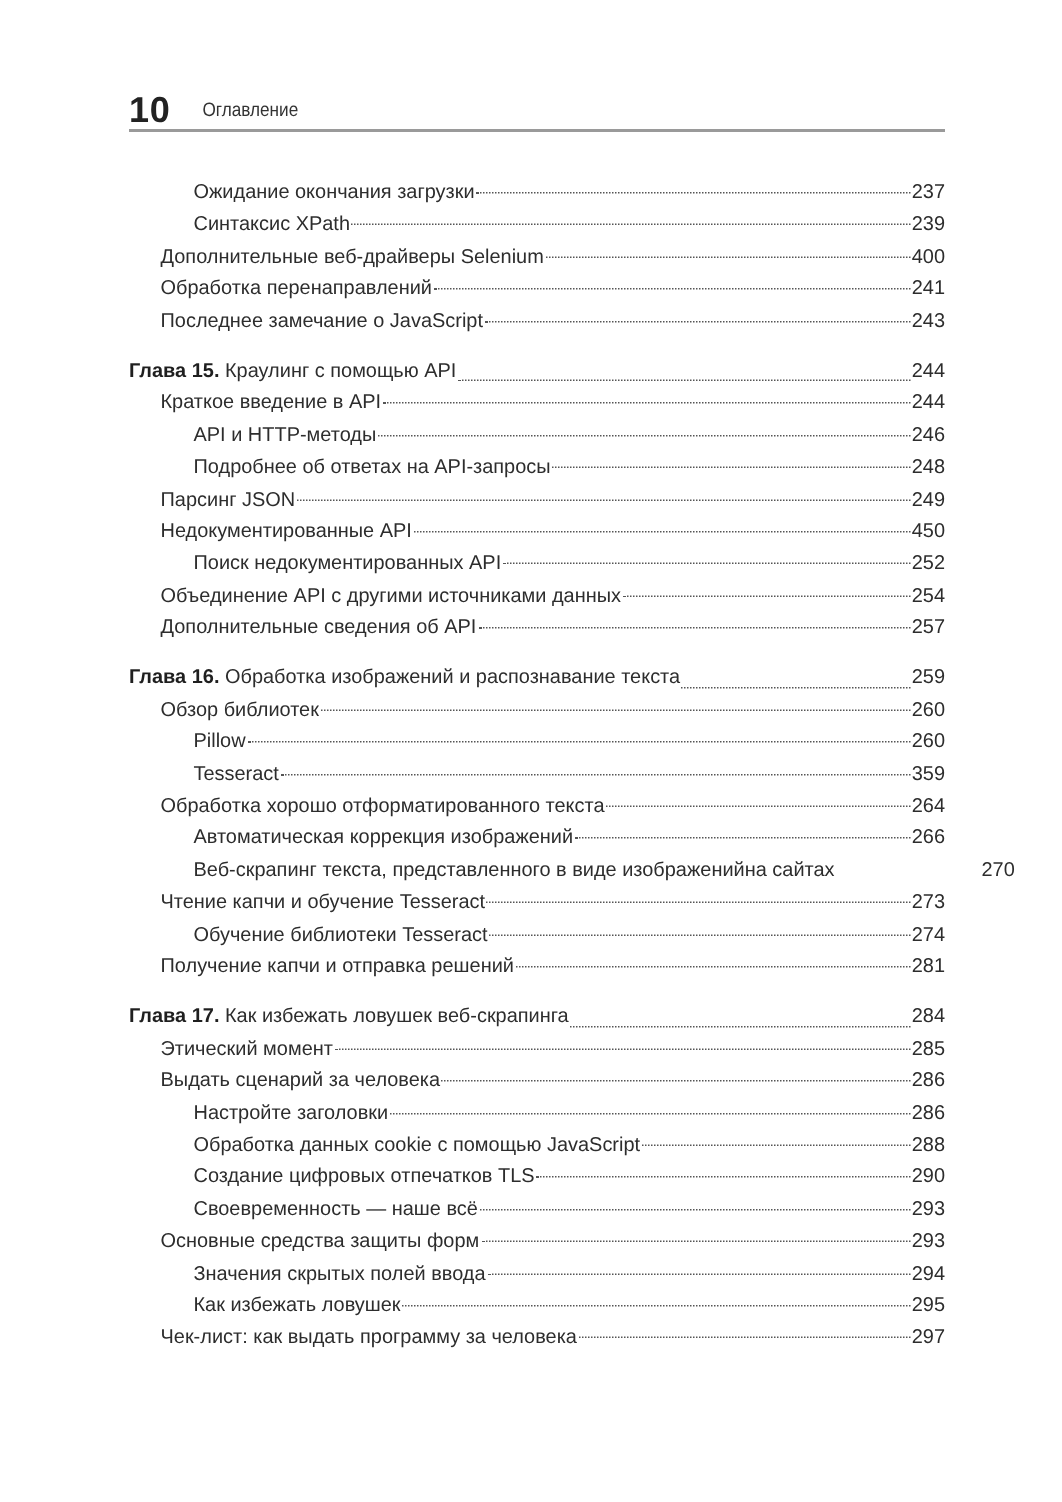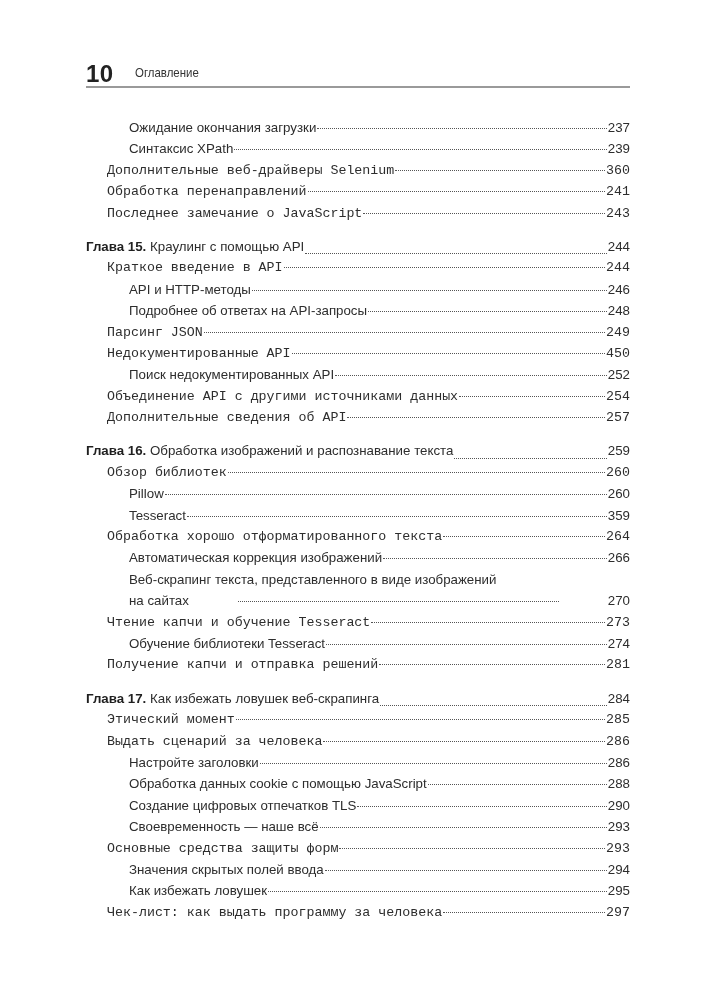--- a/index.html
+++ b/index.html
@@ -5,28 +5,28 @@
   html, body { margin:0; padding:0; background:#ffffff; }
   body { width:708px; height:1001px; position:relative; overflow:hidden;
          font-family:"Liberation Sans", "DejaVu Sans", sans-serif; color:#2a2a2a; }
   .header { position:absolute; left:86px; top:58px; width:544px; height:30px; }
   .page-num { position:absolute; left:0; top:2px; font-size:24px; font-weight:bold; color:#222; letter-spacing:0.5px; }
   .running-title { position:absolute; left:49px; top:7px; font-size:13px; color:#333; transform:scaleX(0.88); transform-origin:left center; }
   .rule { position:absolute; left:86px; top:86px; width:544px; height:2px; background:#9a9a9a; }
 
   .toc { position:absolute; left:86px; top:117px; width:544px; }
   .entry { position:relative; display:flex; align-items:baseline; height:21.4px; line-height:21.4px; font-size:13.3px; color:#2d2d2d; }
-  .entry.l1 { padding-left:21px;font-family:Liberation Mono, monospace; }
+  .entry.l1 { padding-left:21px; }
   .entry.l2 { padding-left:43px; }
   .entry.chapter { margin-top:12px;align-items:flex-end; }
   .entry .title { white-space:nowrap; }
   .entry .title b { font-weight:bold; color:#1f1f1f; }
   .entry .leader { flex:1; border-bottom:1px dotted #555; margin:0 1px; position:relative; top:-3px; height:0; }
   .entry .pg { white-space:nowrap; }
-  .entry.wrap { height:auto; flex-direction:column; align-items:stretch; }
+  .entry.wrap { height:auto; flex-direction:row; align-items:stretch; }
   .entry.wrap .line1 { height:21.4px; line-height:21.4px; white-space:nowrap; }
   .entry.wrap .line2 { display:flex; align-items:baseline; height:21.4px; line-height:21.4px;gap:48px; }
 </style>
 </head>
 <body>
 
 <div class="header">
   <span class="page-num">10</span>
   <span class="running-title">Оглавление</span>
 </div>
@@ -40,21 +40,21 @@
       <span class="pg">237</span>
     </div>
   <div class="entry l2">
       <span class="title">Синтаксис XPath</span>
       <span class="leader"></span>
       <span class="pg">239</span>
     </div>
   <div class="entry l1">
       <span class="title">Дополнительные веб-драйверы Selenium</span>
       <span class="leader"></span>
-      <span class="pg">360</span>
+      <span class="pg">400</span>
     </div>
   <div class="entry l1">
       <span class="title">Обработка перенаправлений</span>
       <span class="leader"></span>
       <span class="pg">241</span>
     </div>
   <div class="entry l1">
       <span class="title">Последнее замечание о JavaScript</span>
       <span class="leader"></span>
       <span class="pg">243</span>

